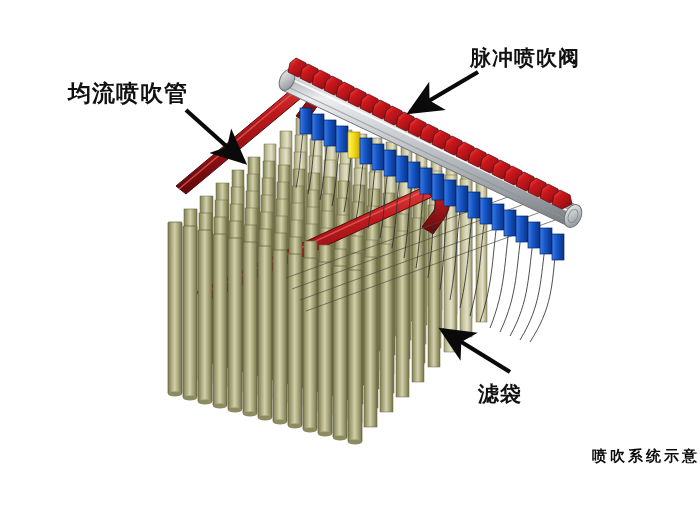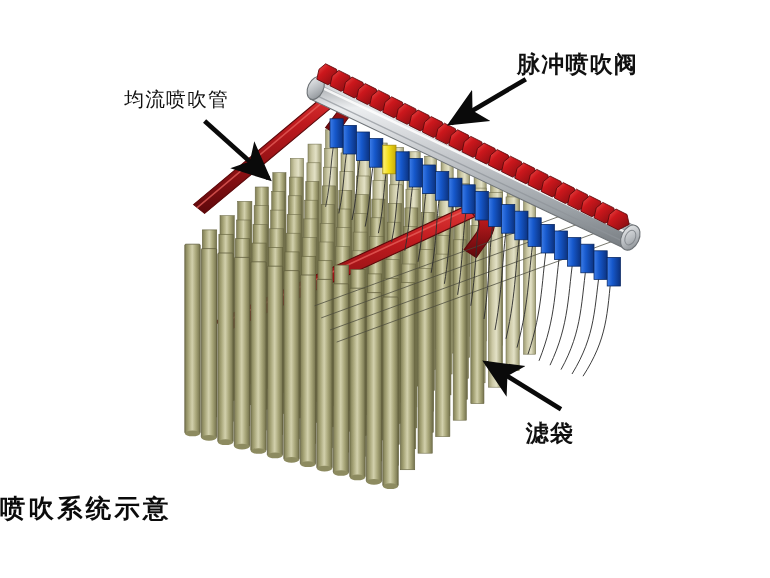--- a/index.html
+++ b/index.html
@@ -12,25 +12,25 @@
   #stage{position:absolute;left:0;top:0;width:700px;height:419px;}
   svg#diagram{position:absolute;left:0;top:0;width:700px;height:525px;display:block;}
   .lbl{
     position:absolute;
     font-family:"DejaVu Sans","Liberation Sans",sans-serif;
     color:#101010;
     white-space:nowrap;
     letter-spacing:1px;
   }
   #label-header-valve{left:470px;top:44px;font-size:21px;font-weight:700;}
-  #label-blow-pipe{left:68px;top:78px;font-size:18px;font-weight:400;margin-left:45px;}
+  #label-blow-pipe{left:68px;top:78px;font-size:23px;font-weight:700;}
   #label-filter-bag{left:478px;top:380px;font-size:21px;font-weight:700;}
   #caption{
-    position:absolute;left:0;top:447px;width:700px;text-align:left;
-    font-size:23px;font-weight:700;color:#0b0b0b;letter-spacing:3px;
+    position:absolute;left:0;top:447px;width:700px;text-align:right;
+    font-size:15px;font-weight:700;color:#0b0b0b;letter-spacing:3px;
   }
 </style>
 </head>
 <body>
 
 <div id="stage">
 
   <svg id="diagram" viewBox="0 0 700 525">
     <defs>
       <linearGradient id="gManifold" x1="0" y1="0" x2="0" y2="1">

